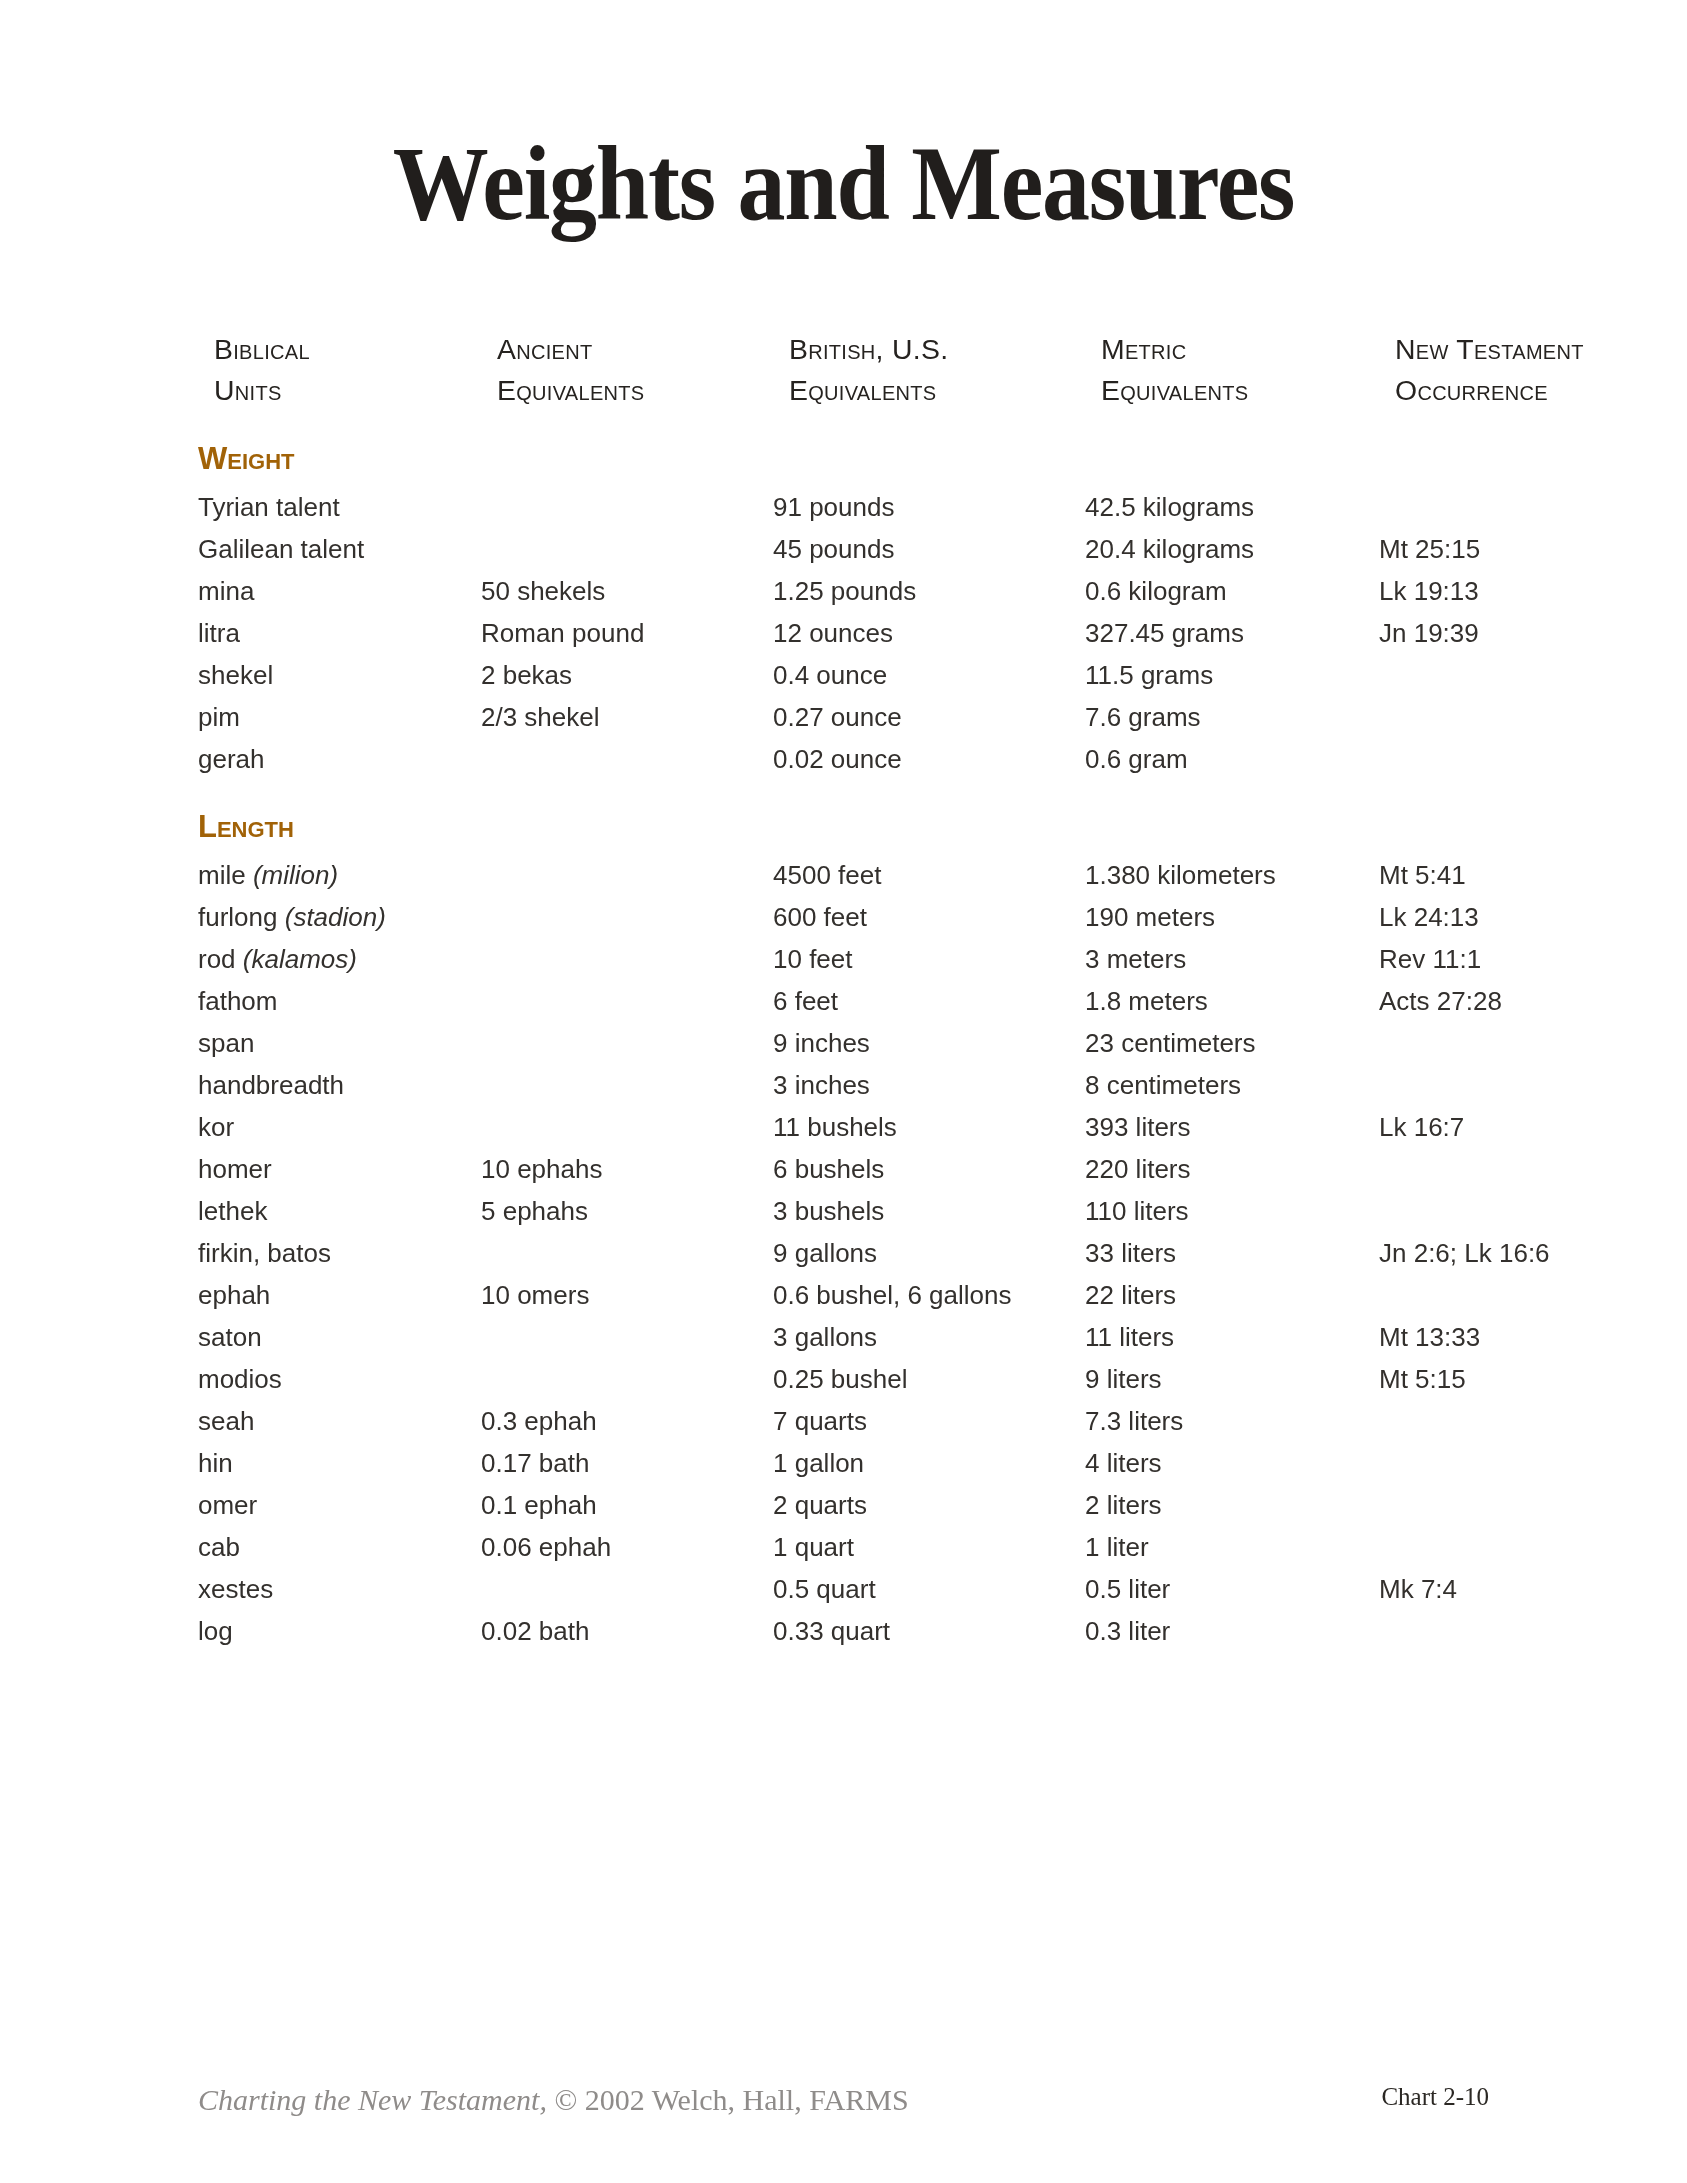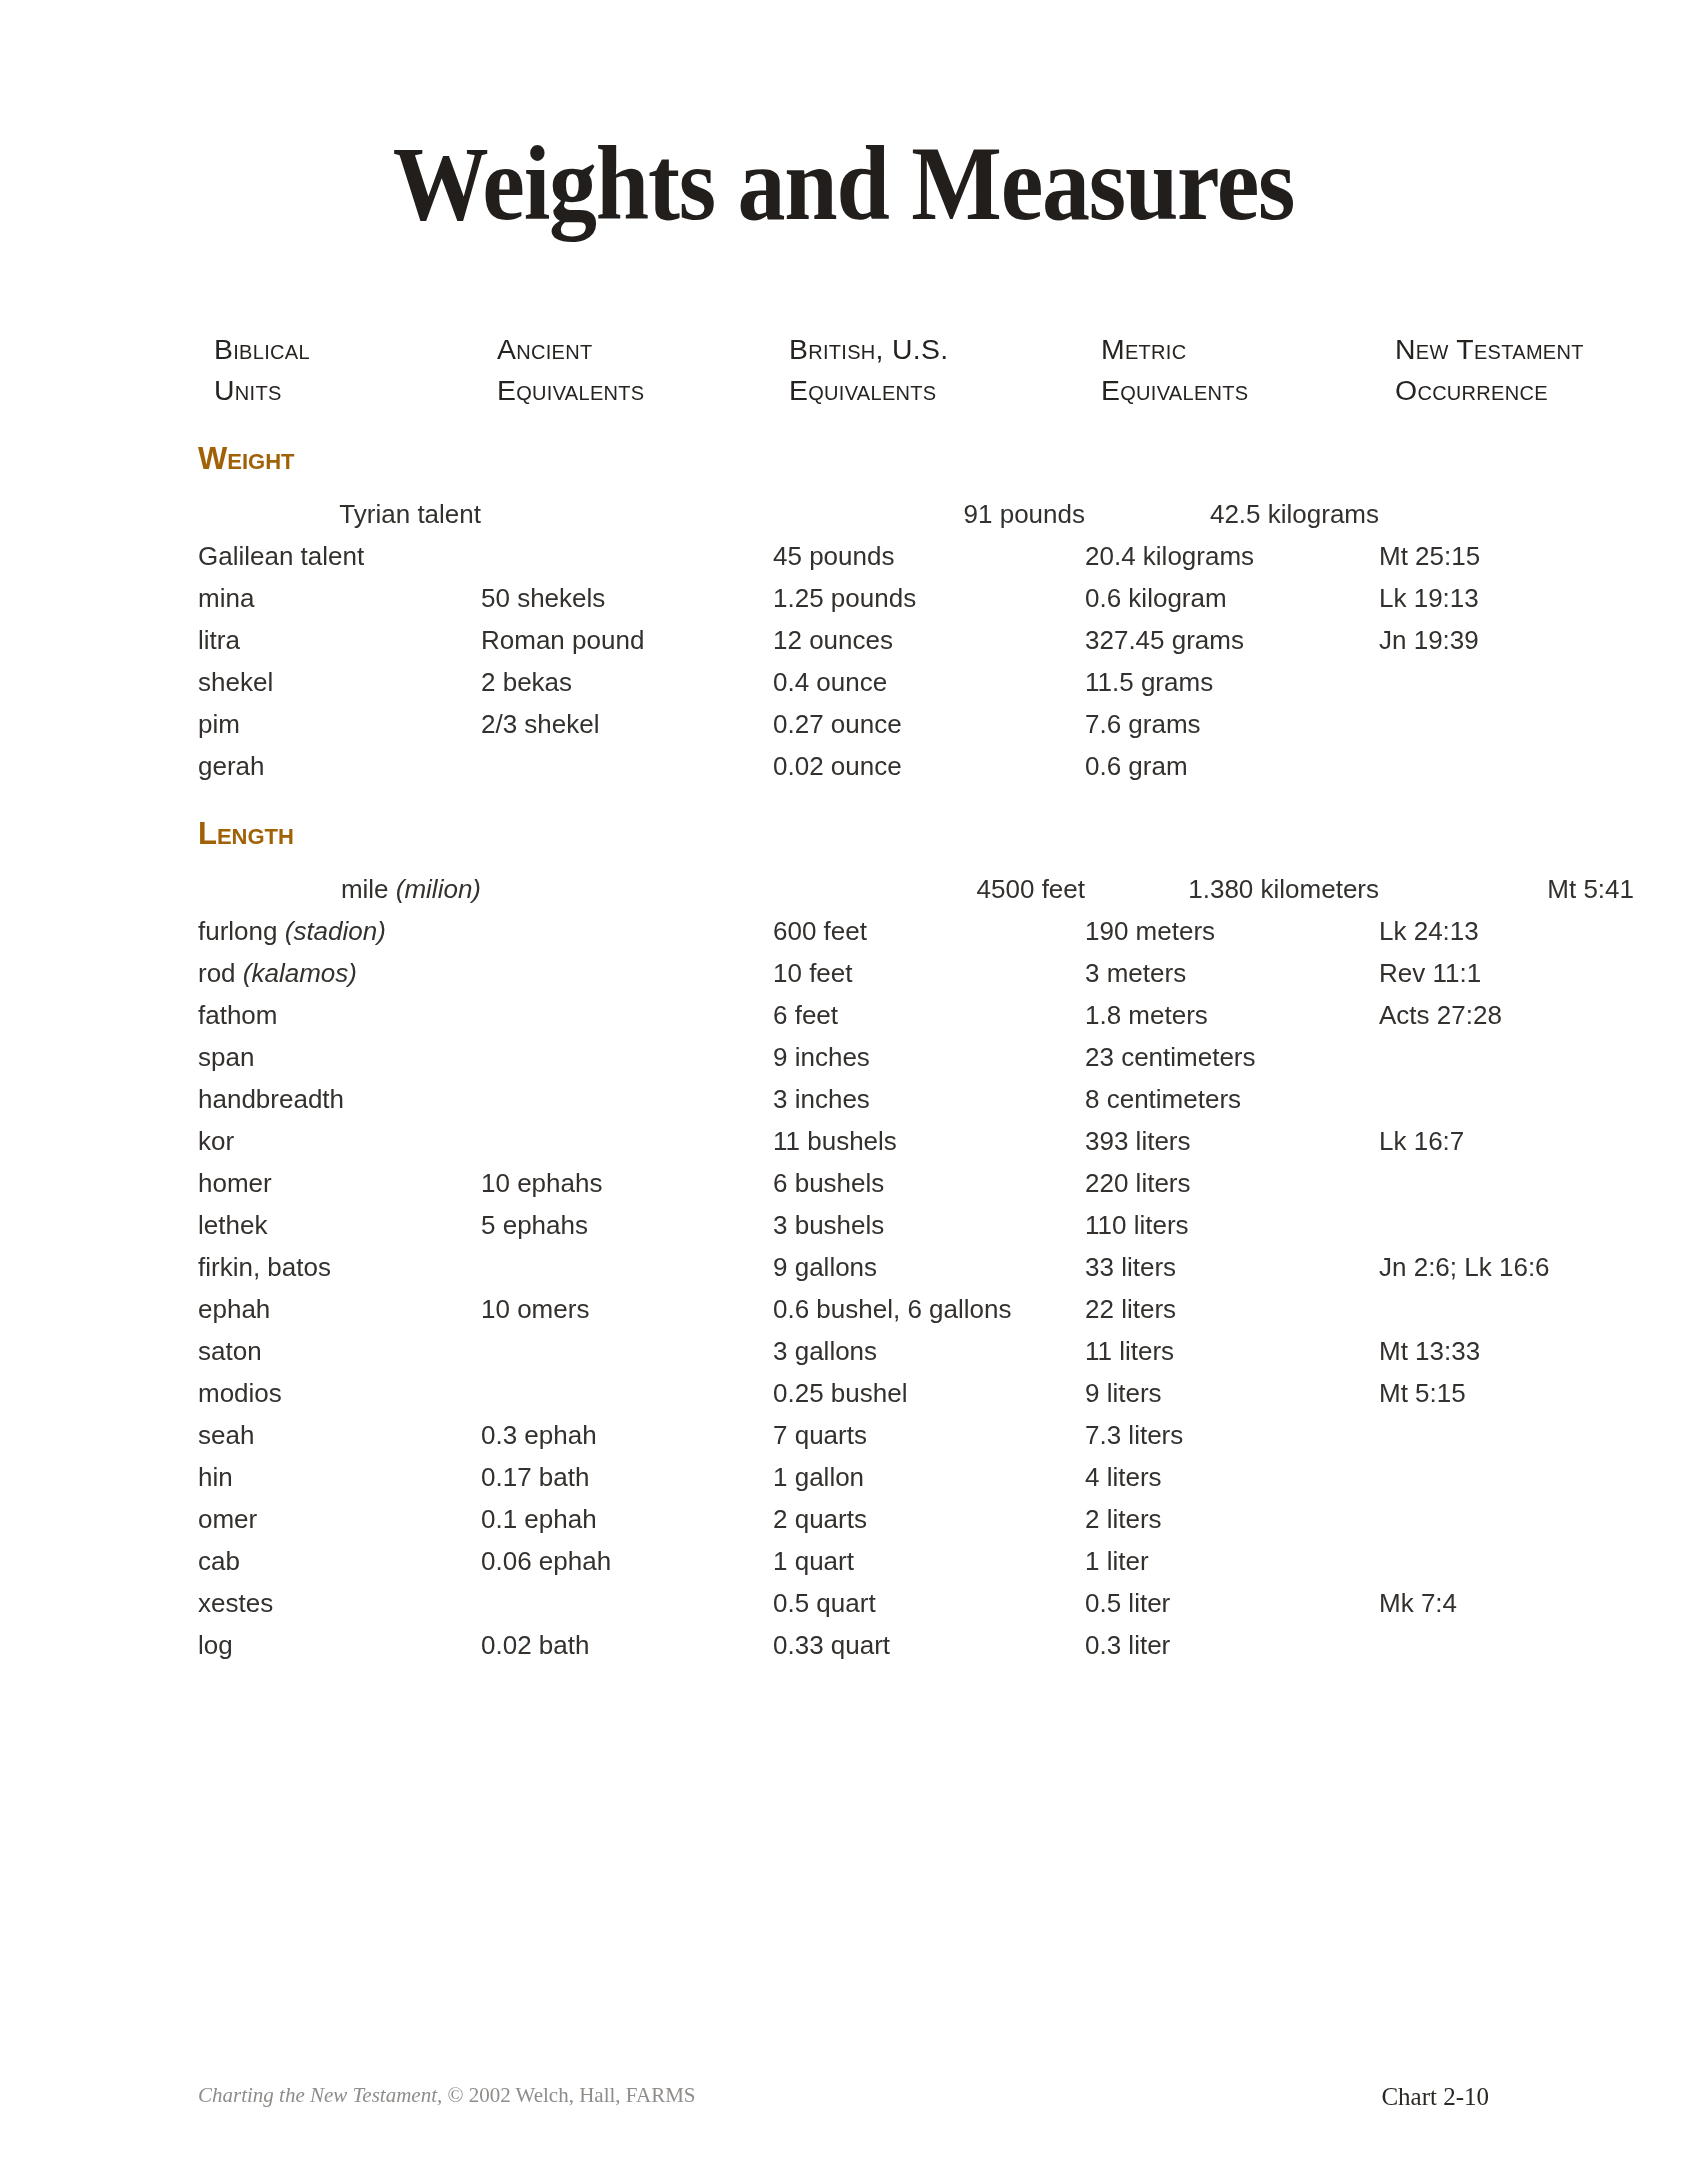--- a/index.html
+++ b/index.html
@@ -41,35 +41,35 @@
   }
   .ch-line { display:block;margin-left:16px; }
   .section-header {
     font-variant:small-caps;
     font-weight:bold;
     font-size:31px;
     line-height:42px;
     margin-top:26.5px;
     color:#a16207;
   }
-  .section-header + .table-row { margin-top:13px;text-align:right; }
+  .section-header + .table-row { margin-top:6px; }
   .table-row { }
   .cell {
     font-size:26px;
     line-height:42px;
     font-weight:400;
     color:#33302d;
     white-space:nowrap;
   }
   .note { font-style:italic; }
   .footer-left {
     position:absolute;
     left:198px; top:2083px;
     font-family:"Liberation Serif", serif;
-    font-size:21px;
+    font-size:30px;
     color:#8f8c8a;
   }
   .footer-left .src-title { font-style:italic; }
   .footer-right {
     position:absolute;
     right:198px; top:2083px;
     font-family:"Liberation Serif", serif;
     font-size:25px;
     color:#2b2824;
   }

